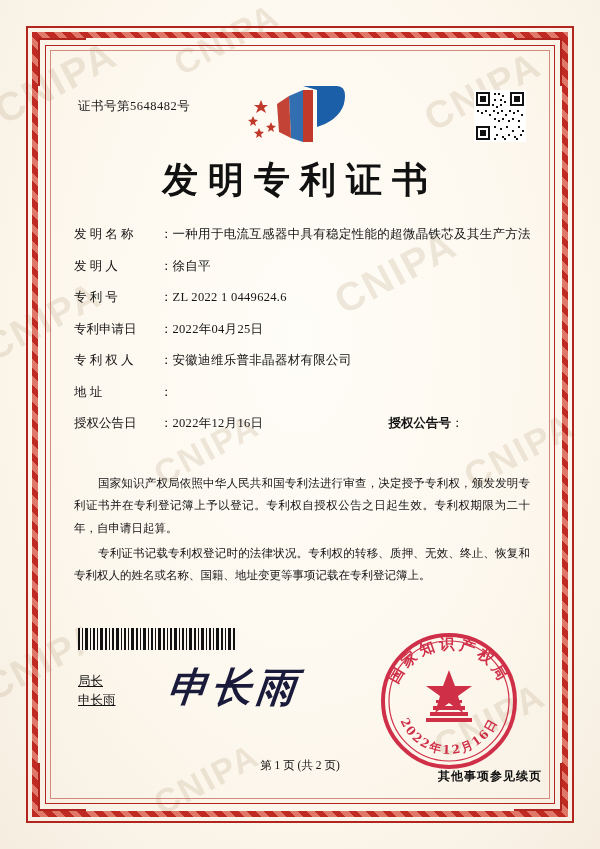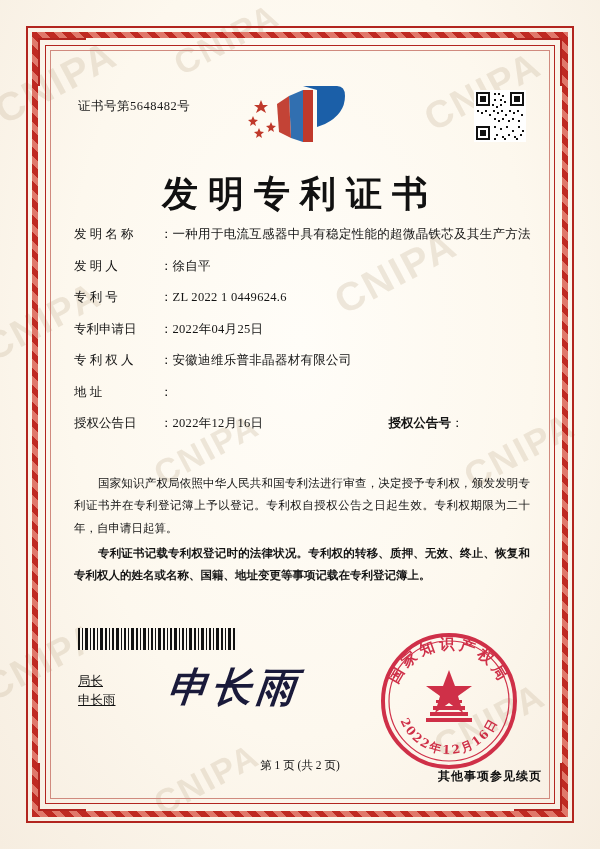--- a/index.html
+++ b/index.html
@@ -82,21 +82,21 @@
   .qr svg{display:block;}
 
   
   .logo{
     position:absolute;left:50%;top:22px;
     transform:translateX(-50%);
     width:110px;height:70px;
   }
 
   .title{
-    position:absolute;top:112px;left:0;right:0;
+    position:absolute;top:98px;left:0;right:0;
     text-align:center;
     font-size:36px;
     font-weight:700;
     letter-spacing:10px;
     color:#111;
     font-family:Liberation Mono, monospace;
   }
 
   .fields{
     position:absolute;top:168px;left:16px;right:10px;
@@ -127,21 +127,21 @@
 
   .para{
     position:absolute;left:16px;right:12px;
     font-size:11.5px;
     line-height:1.95;
     color:#141414;
     text-align:justify;
     text-indent:24px;
   }
   .para.p1{top:414px;}
-  .para.p2{top:484px;font-weight:bold;}
+  .para.p2{top:484px;}
 
   .barcode{
     position:absolute;left:20px;top:570px;
     width:160px;height:22px;
   }
 
   .sig-block{
     position:absolute;left:20px;top:614px;
     font-size:12.5px;line-height:1.55;color:#141414;text-decoration:underline;
   }

